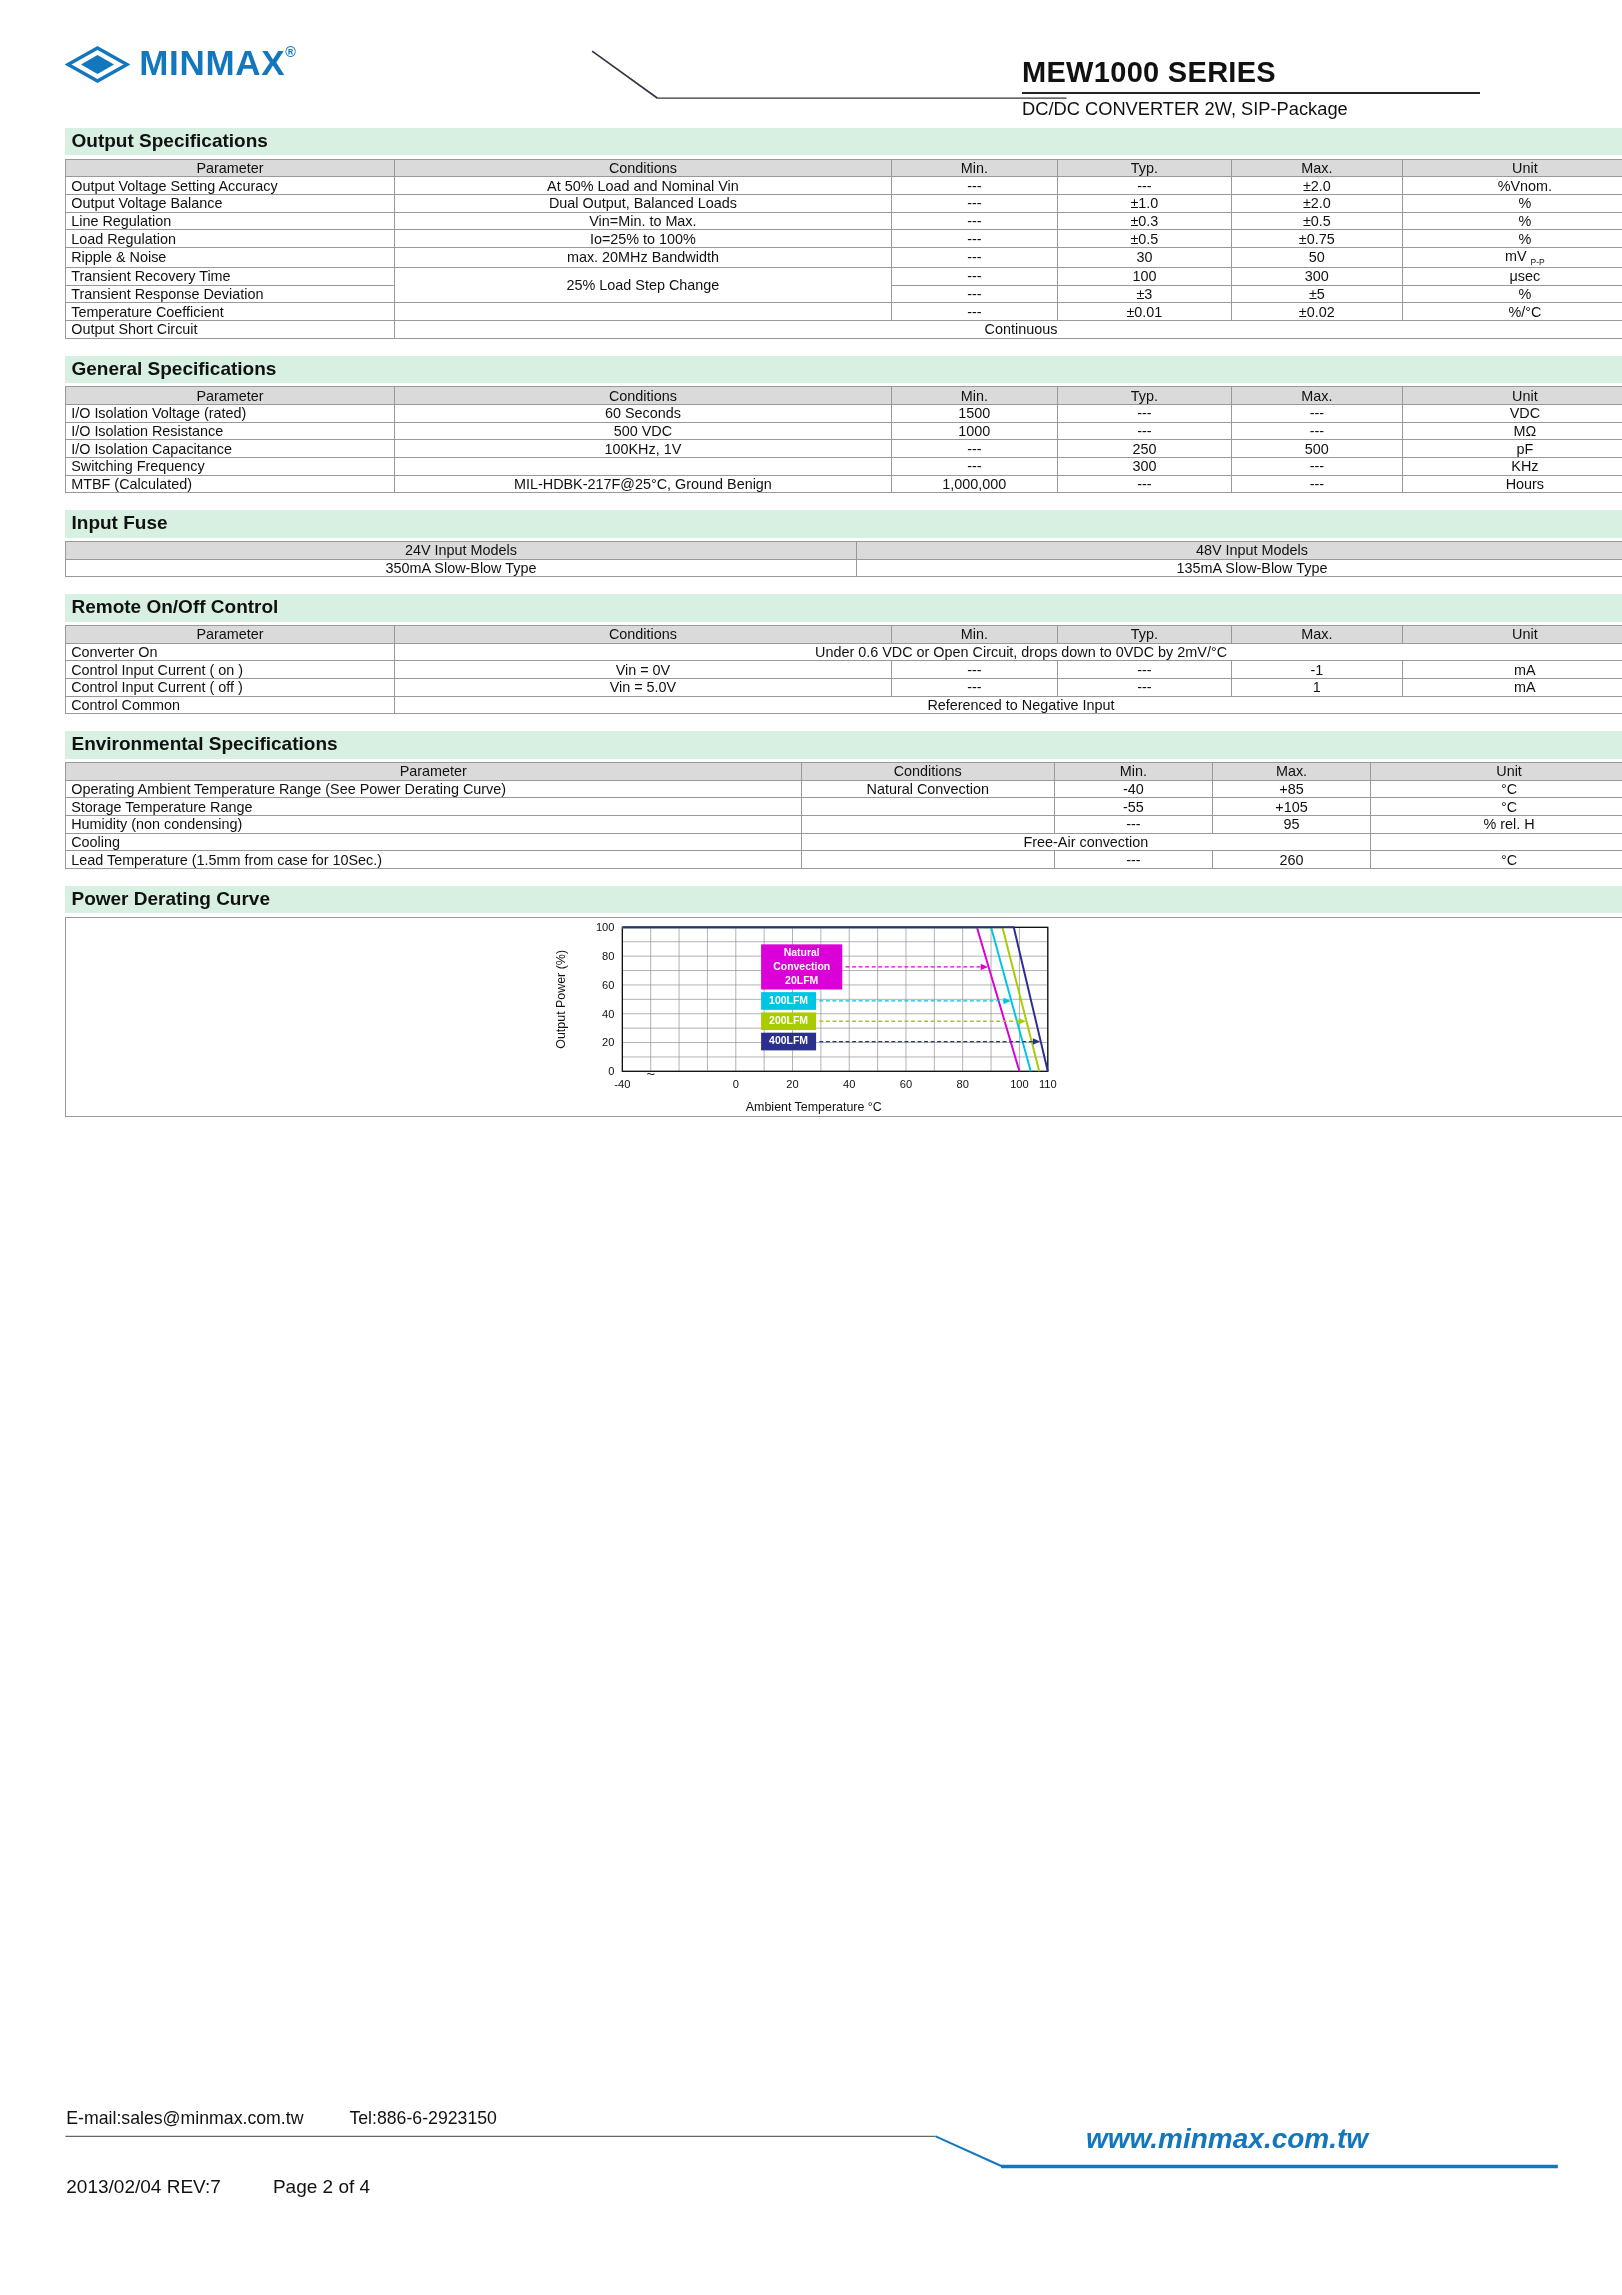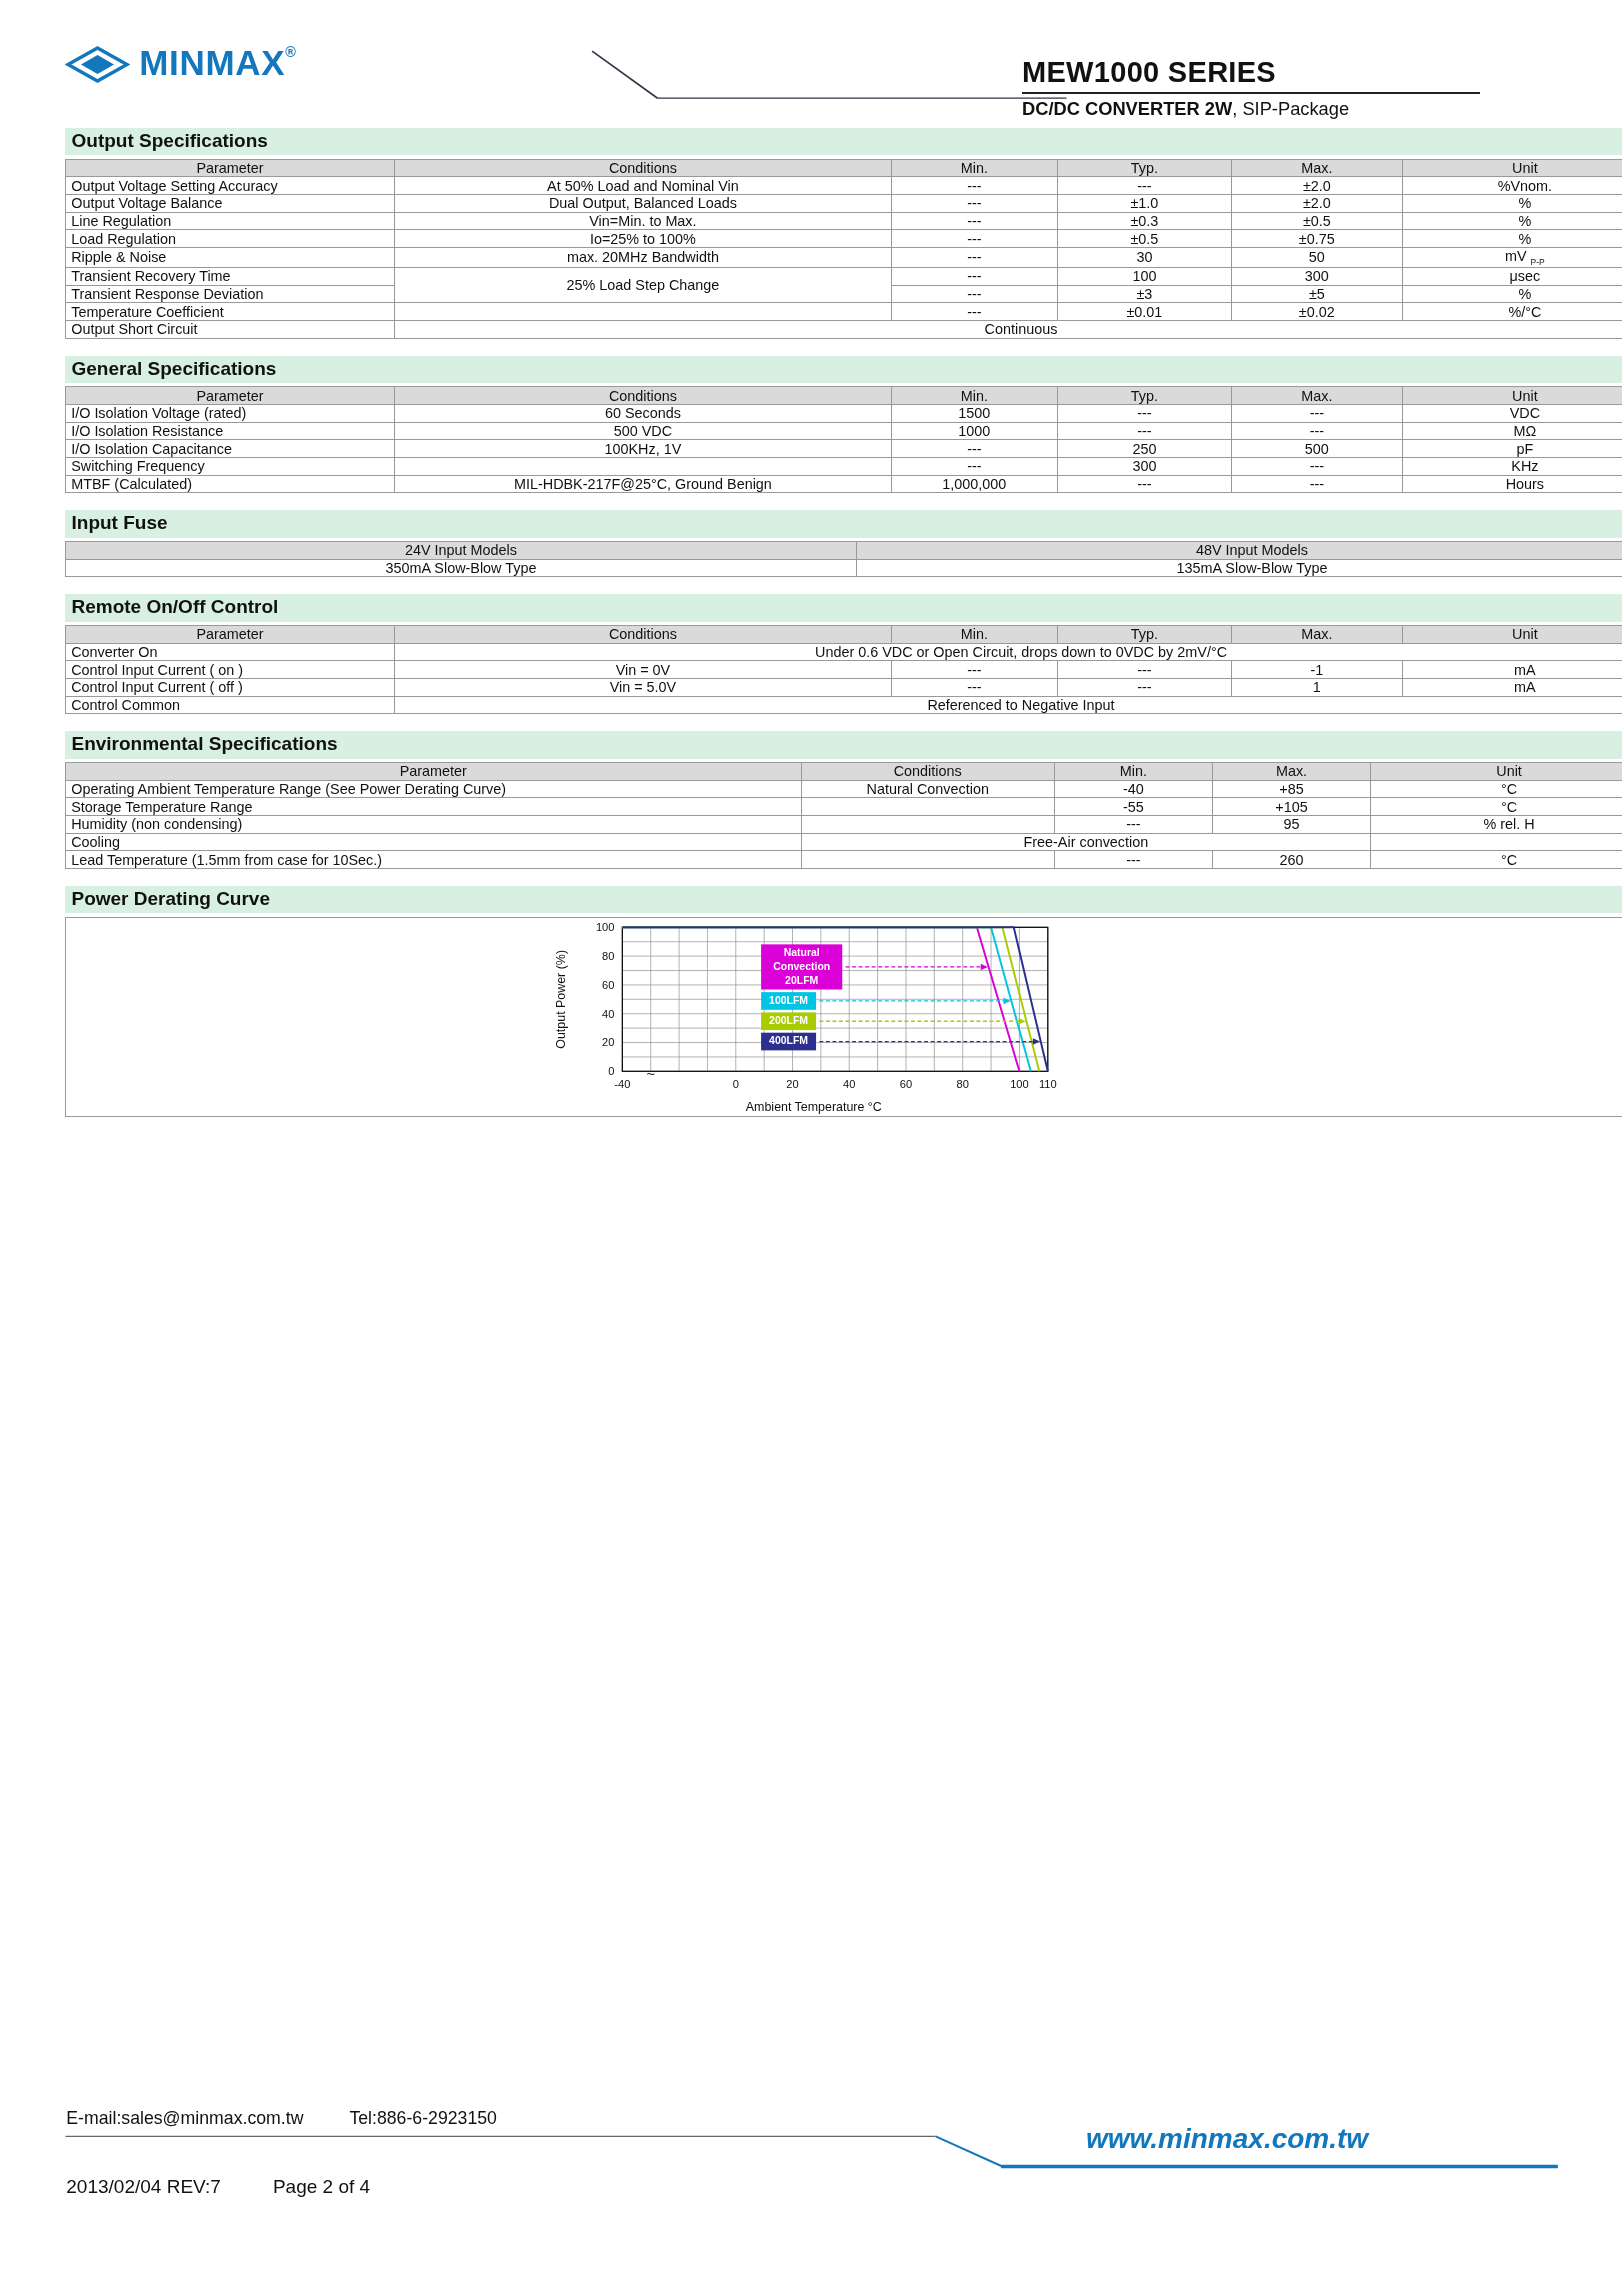--- a/index.html
+++ b/index.html
@@ -10,21 +10,21 @@
   
   .header { position:absolute; top:41px; left:65px; width:1493px; height:85px; }
   .logo { position:absolute; left:0; top:2.6px; display:flex; align-items:flex-start; }
   .logo-icon { width:65px; height:39px; margin-right:9.2px; margin-top:1.3px; }
   .brand { font-size:35px; font-weight:bold; color:#1377bd; letter-spacing:0.7px; line-height:1.1; }
   .reg { font-size:14.4px; color:#1377bd; vertical-align:top; font-weight:bold; }
   .title-block { position:absolute; right:78px; top:0; width:458px; text-align:left;margin-top:15px; }
   .series-title { font-size:29px; font-weight:bold; letter-spacing:0.3px; }
   .title-rule { border-bottom:2px solid #222; margin:3.3px 0 3.3px 0; }
   .subtitle { font-size:18.3px; }
-  .subtitle b { font-weight:bold; }
+  .subtitle b { font-weight:normal; }
   .header-swoosh { position:absolute; left:0; top:0; }
 
   
   .content { position:absolute; left:65px; top:128px; width:1583px; }
   section { margin-bottom:17px; }
   .section-bar { background:#d7f0e2; font-size:19px; font-weight:bold;
                  padding:2px 6.5px 3.3px 6.5px; margin-bottom:3.3px; }
   table { width:100%; border-collapse:collapse; table-layout:fixed; }
   th, td { border:0.7px solid #999; font-size:14.4px; text-align:center;
            height:17.7px; padding:0 5.2px; font-weight:normal; overflow:hidden;

